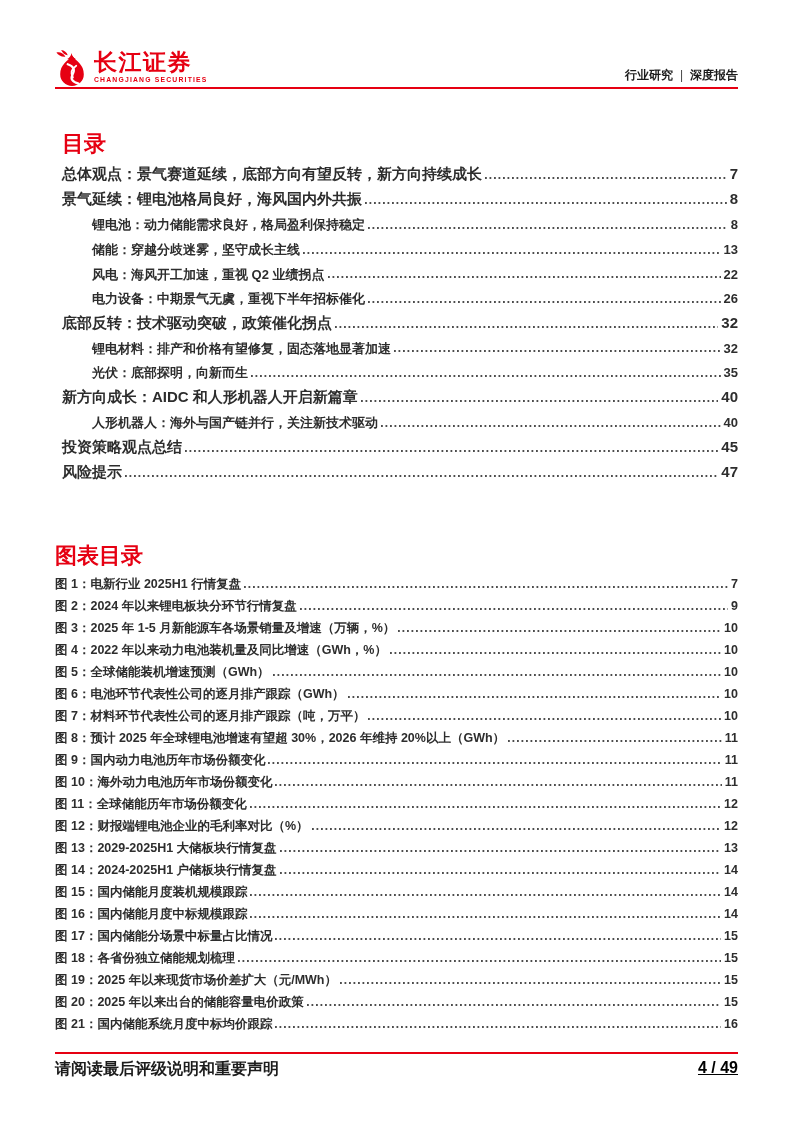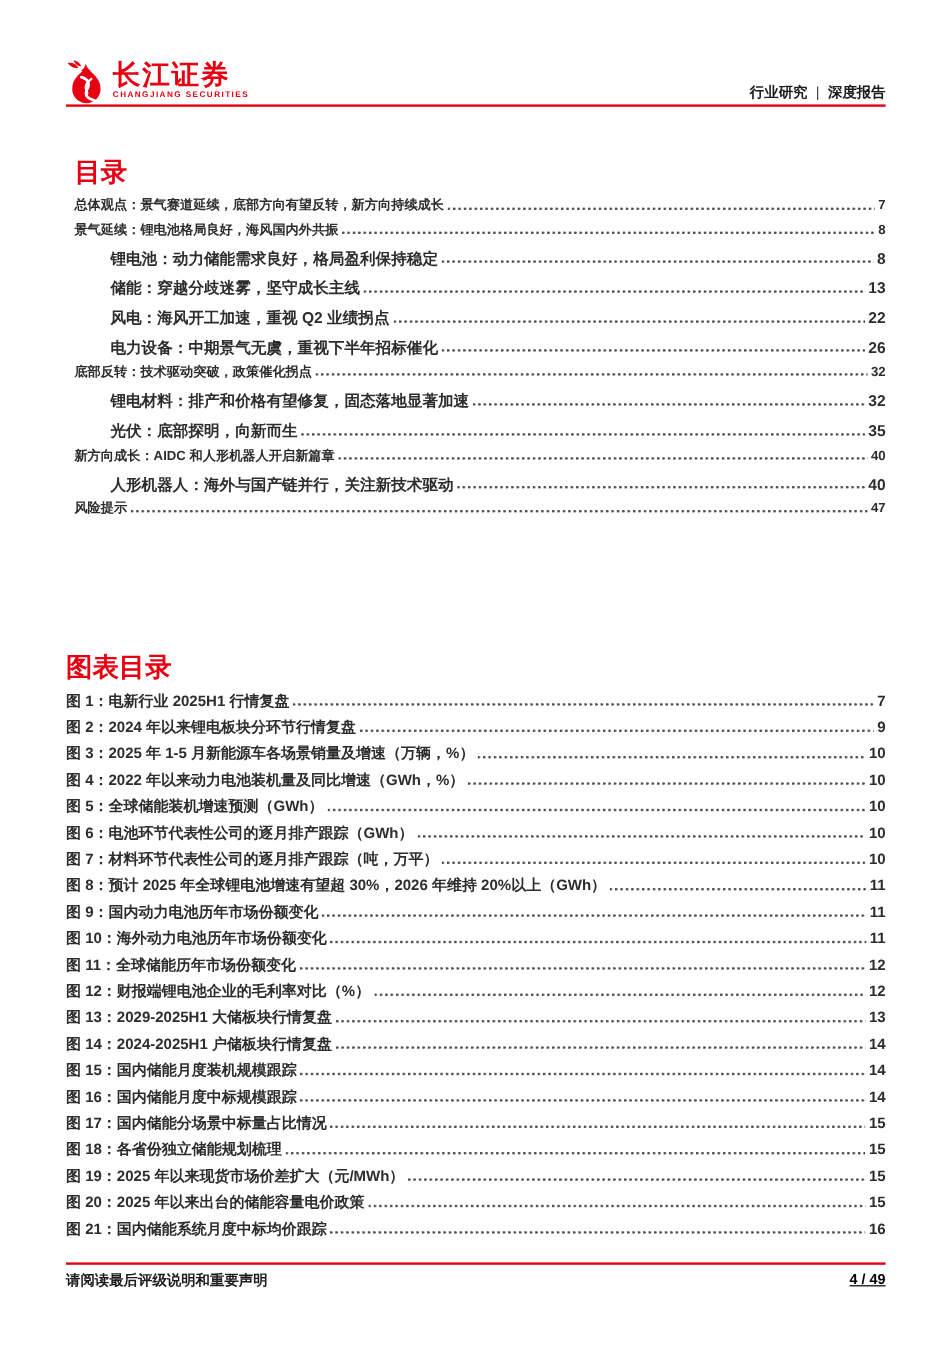--- a/index.html
+++ b/index.html
@@ -7,21 +7,21 @@
     position:relative;
     width:793px; height:1122px;
     background:#ffffff;
     font-family:"Liberation Sans","DejaVu Sans",sans-serif;
     overflow:hidden;
     margin:0 auto;
   }
   
   .header {
     position:absolute; top:50px; left:55px; right:55px;
-    display:flex; justify-content:space-between; align-items:center;gap:14px;
+    display:flex; justify-content:space-between; align-items:flex-start;gap:14px;
   }
   .logo { display:flex; align-items:flex-start; gap:5px; }
   .logo-emblem { width:34px; height:38px; flex:0 0 auto; }
   .logo-texts { display:flex; flex-direction:column; }
   .logo-cn {
     font-size:23px; font-weight:bold; color:#e60012;
     letter-spacing:1.5px; line-height:1.05;
   }
   .logo-en {
     font-size:6.8px; font-weight:bold; color:#e60012;
@@ -42,21 +42,21 @@
   .section-title {
     margin:0 0 8px 0;
     font-size:22px; line-height:1.2;
     font-weight:bold; color:#e60012;
   }
   
   .toc-row, .fig-row {
     display:flex; align-items:flex-end;
     color:#2d2d2d; line-height:1.2;
   }
-  .toc-row.l1 { font-size:11px; font-weight:700; margin-top:7px; }
+  .toc-row.l1 { font-size:15px; font-weight:700; margin-top:7px; }
   .toc-row.l2 { font-size:13px; font-weight:700; margin-top:9px; padding-left:30px; }
   .fig-row    { font-size:12.5px; font-weight:700; margin-top:7px; }
   .row-title { white-space:nowrap; }
   .leader {
     flex:1 1 auto;
     height:2px;
     margin:0 3px 4px 3px;
     align-self:flex-end;
     background-image:radial-gradient(circle at 1px 1px, #4c4c4c 0.9px, transparent 1.25px);
     background-size:4.5px 2px;
@@ -65,21 +65,21 @@
   }
   .row-page { white-space:nowrap; }
   
   .footer-rule {
     position:absolute; top:1052px; left:55px; right:55px;
     height:1.5px; background:#e60012;
   }
   .footer {
     position:absolute; top:1059px; left:55px; right:55px;
     display:flex; justify-content:space-between;
-    font-size:12px; color:#1c1c1c; font-weight:700;
+    font-size:16px; color:#1c1c1c; font-weight:700;
   }
   .footer .page-indicator { font-weight:700; color:#000000;text-decoration:underline; }
 </style>
 </head>
 <body>
 
 <div class="page">
 
   <div class="header">
     <div class="logo">
@@ -154,20 +154,25 @@
           <span class="row-title">新方向成长：AIDC 和人形机器人开启新篇章</span>
           <span class="leader"></span>
           <span class="row-page">40</span>
         </div>
         <div class="toc-row l2">
           <span class="row-title">人形机器人：海外与国产链并行，关注新技术驱动</span>
           <span class="leader"></span>
           <span class="row-page">40</span>
         </div>
         <div class="toc-row l1">
+          <span class="row-title">投资策略观点总结</span>
+          <span class="leader"></span>
+          <span class="row-page">45</span>
+        </div>
+        <div class="toc-row l1">
           <span class="row-title">风险提示</span>
           <span class="leader"></span>
           <span class="row-page">47</span>
         </div>
       </div>
   </section>
 
   <section class="figures-section">
     <h1 class="section-title">图表目录</h1>
     <div id="figures-list">

